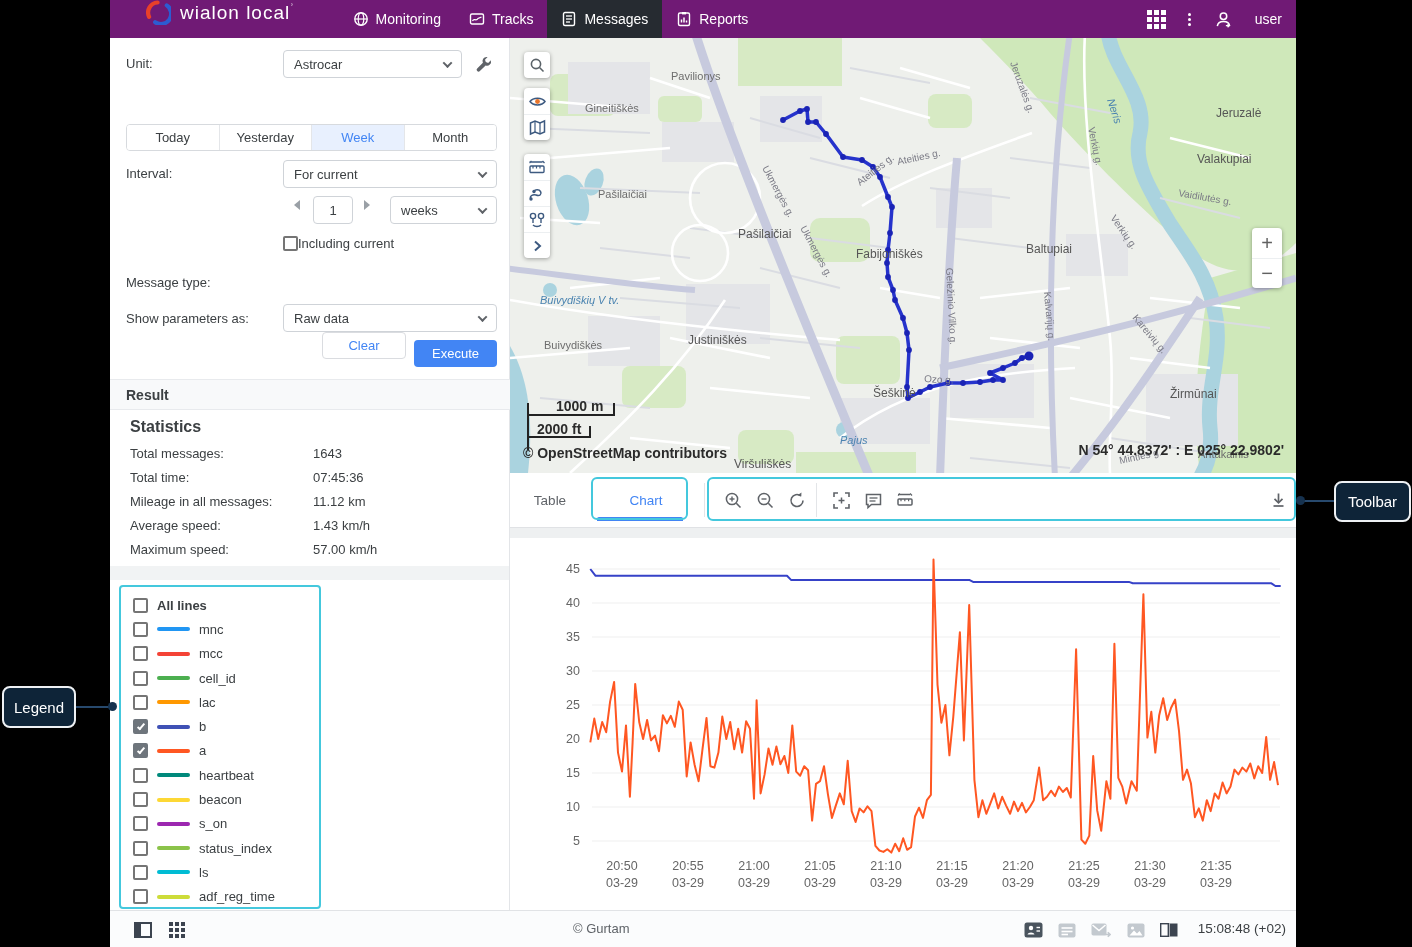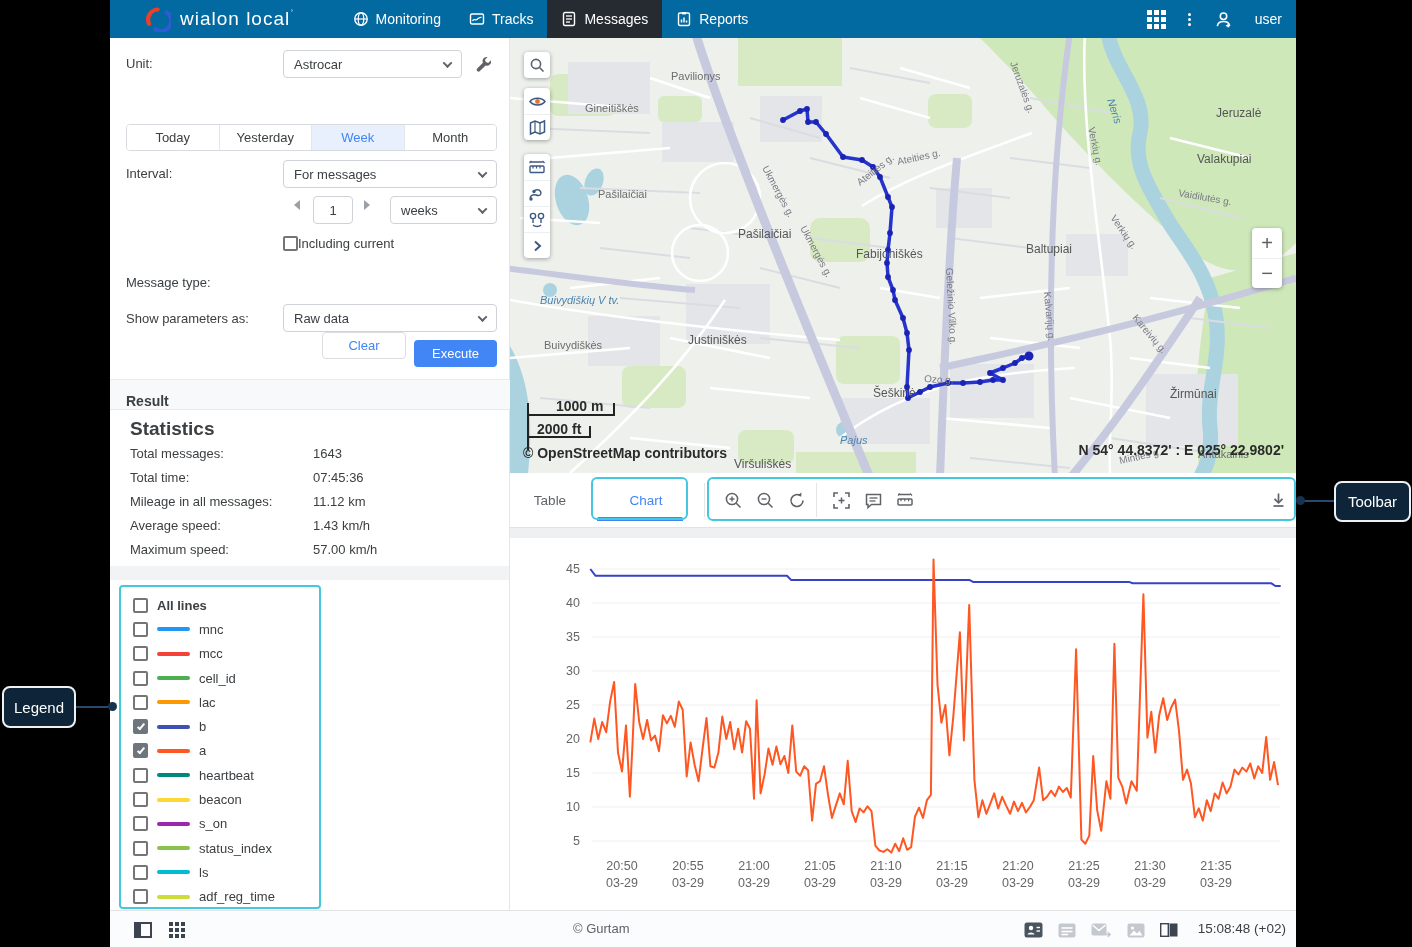--- a/index.html
+++ b/index.html
@@ -2,21 +2,21 @@
 <html><head>
 <meta charset="utf-8">
 <style>
   * { margin:0; padding:0; box-sizing:border-box; }
   html,body { background:#000; }
   body { font-family:"Liberation Sans", sans-serif; }
   #stage { position:relative; width:1412px; height:947px; background:#000; overflow:hidden; }
   .app { position:absolute; left:110px; top:0; width:1186px; height:947px; background:#fff; }
 
   
-  .topbar { position:absolute; left:0; top:0; width:100%; height:38px; background:#0369a1; display:flex; align-items:center; color:#fff; }
+  .topbar { position:absolute; left:0; top:0; width:100%; height:38px; background:#701a75; display:flex; align-items:flex-start; color:#fff; }
   .logo { display:flex; align-items:center; gap:9px; margin-left:36px; }
   .logo-text { font-size:19px; letter-spacing:1px; color:#fff; font-weight:400; }
   .logo-text sup { font-size:10px; }
   .nav { display:flex; height:38px; margin-left:44px; }
   .nav-item { display:flex; align-items:center; gap:7px; padding:0 14px; font-size:14px; cursor:pointer; }
   .nav-item.active { background:#262b31; }
   .tb-right { position:absolute; right:14px; top:0; height:38px; display:flex; align-items:center; gap:22px; }
   .grid-ico { display:grid; grid-template-columns:repeat(3,5px); grid-gap:2px; }
   .grid-ico i { width:5px; height:5px; background:#fff; }
   .kebab { color:#fff; font-size:16px; letter-spacing:0; line-height:6px; width:4px; }
@@ -38,23 +38,23 @@
   .stepper-arrow.lft { border-right:6px solid #9aa0a6; }
   .stepper-arrow.rgt { border-left:6px solid #9aa0a6; }
   .numbox { position:absolute; width:40px; height:28px; border:1px solid #cfd3d8; border-radius:4px; font-size:13px; color:#3c4043; display:flex; align-items:center; justify-content:center; }
   .cbx { width:15px; height:15px; border:2px solid #757575; border-radius:2px; background:#fff; flex:none; cursor:pointer; position:relative; }
   .cbx.checked { background:#6e757c; border-color:#6e757c; }
   .cbx.checked .tick { position:absolute; left:4px; top:1px; width:4px; height:8px; border-right:2px solid #fff; border-bottom:2px solid #fff; transform:rotate(40deg); }
   .chkrow { position:absolute; display:flex; align-items:center; font-size:13px; color:#3c4043; }
   .btn { position:absolute; height:27px; border-radius:4px; font-size:13px; display:flex; align-items:center; justify-content:center; cursor:pointer; }
   .btn.ghost { background:#fff; border:1px solid #dadce0; color:#4285f4; }
   .btn.primary { background:#4285f4; color:#fff; }
-  .band { position:absolute; left:0; width:436px; background:#f8f9fa; border-top:1px solid #e8eaed; border-bottom:1px solid #e8eaed; display:flex; align-items:flex-end; padding:0 16px; font-size:14px; font-weight:bold; color:#3c4043; cursor:pointer; }
+  .band { position:absolute; left:0; width:436px; background:#f8f9fa; border-top:1px solid #e8eaed; border-bottom:1px solid #e8eaed; display:flex; align-items:center; padding:0 16px; font-size:14px; font-weight:bold; color:#3c4043; cursor:pointer; }
   .band .chev { margin-left:auto; }
-  .stats-title { position:absolute; left:20px; top:380px; font-size:19px; font-weight:bold; color:#3c4043; }
+  .stats-title { position:absolute; left:20px; top:380px; font-size:16px; font-weight:bold; color:#3c4043; }
   .srow { position:absolute; left:20px; width:360px; font-size:13px; color:#3c4043; display:flex; }
   .srow .v { position:absolute; left:183px; }
   .grayband { position:absolute; left:0; top:528px; width:399px; height:14px; background:#f1f3f4; }
   .legendbox { position:absolute; left:9px; top:547px; width:202px; height:324px; border:2px solid #44c8dd; border-radius:4px; background:#fff; padding:6px 0 0 12px; overflow:hidden; }
   .lg-row { display:flex; align-items:center; height:24.3px; gap:9px; }
   .lg-swatch { width:33px; height:4px; border-radius:2px; flex:none; }
   .lg-lbl { font-size:13px; color:#3c4043; }
   .lg-lbl.bold { font-weight:bold; }
 
   
@@ -181,21 +181,21 @@
 
       <div class="seg">
         <span>Today</span>
         <span>Yesterday</span>
         <span class="on">Week</span>
         <span>Month</span>
       </div>
 
       <span class="flabel" style="left:16px; top:90px; margin-top:38px;">Interval:</span>
       <div class="dd" style="left:173px; top:122px; width:214px;">
-        <span>For messages</span>
+        <span>For current</span>
           <span class="chev"></span>
       </div>
 
       <div class="stepper-arrow lft" style="left:184px; top:162px;"></div>
       <div class="numbox" style="left:203px; top:158px;">1</div>
       <div class="stepper-arrow rgt" style="left:254px; top:162px;"></div>
       <div class="dd" style="left:280px; top:158px; width:107px;">
         <span>weeks</span>
           <span class="chev"></span>
       </div>

